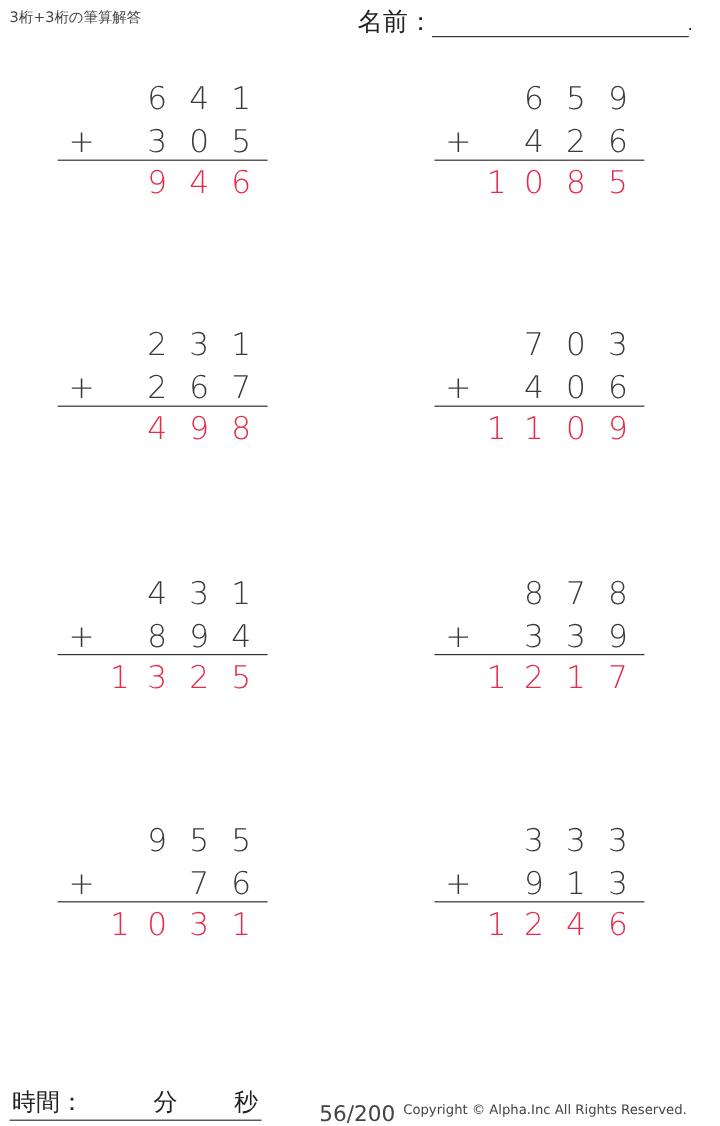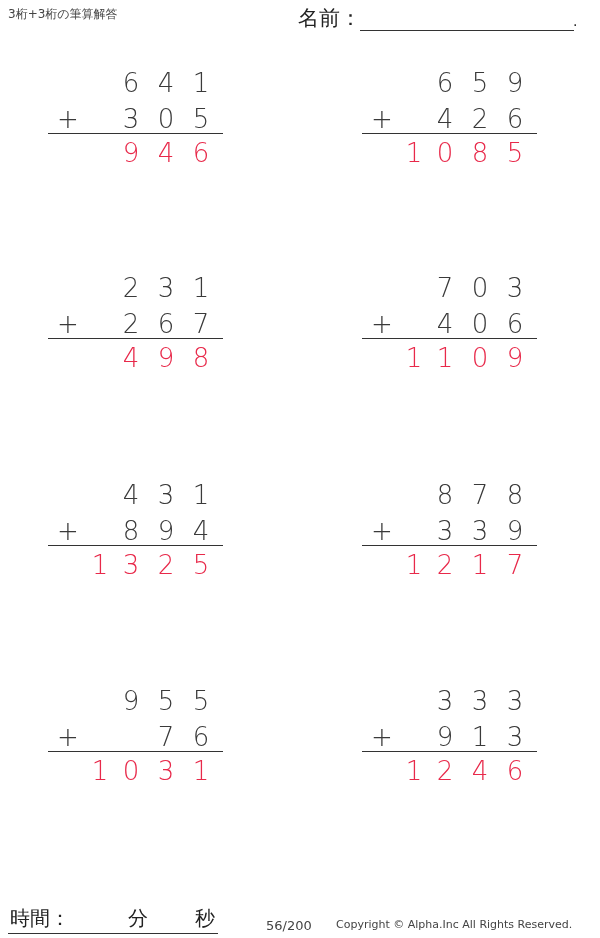--- a/index.html
+++ b/index.html
@@ -119,21 +119,21 @@
     position: absolute;
     left: 187px;
     top: 0;
     font-size: 20px;
     color: #222222;
   }
   .page-num {
     position: absolute;
     left: 266px;
     top: 918px;
-    font-size: 13px;
+    font-size: 18px;
     color: #444444;
   }
   .copyright {
     position: absolute;
     left: 336px;
     top: 918px;
     font-size: 11px;
     color: #444444;
   }
 </style>

